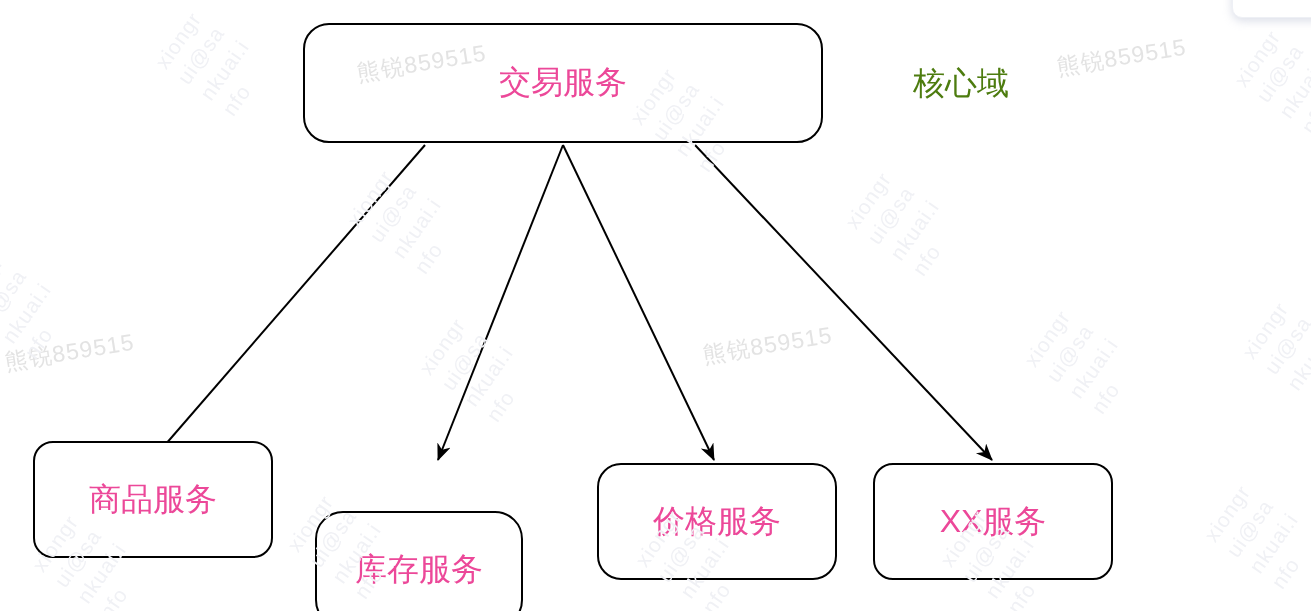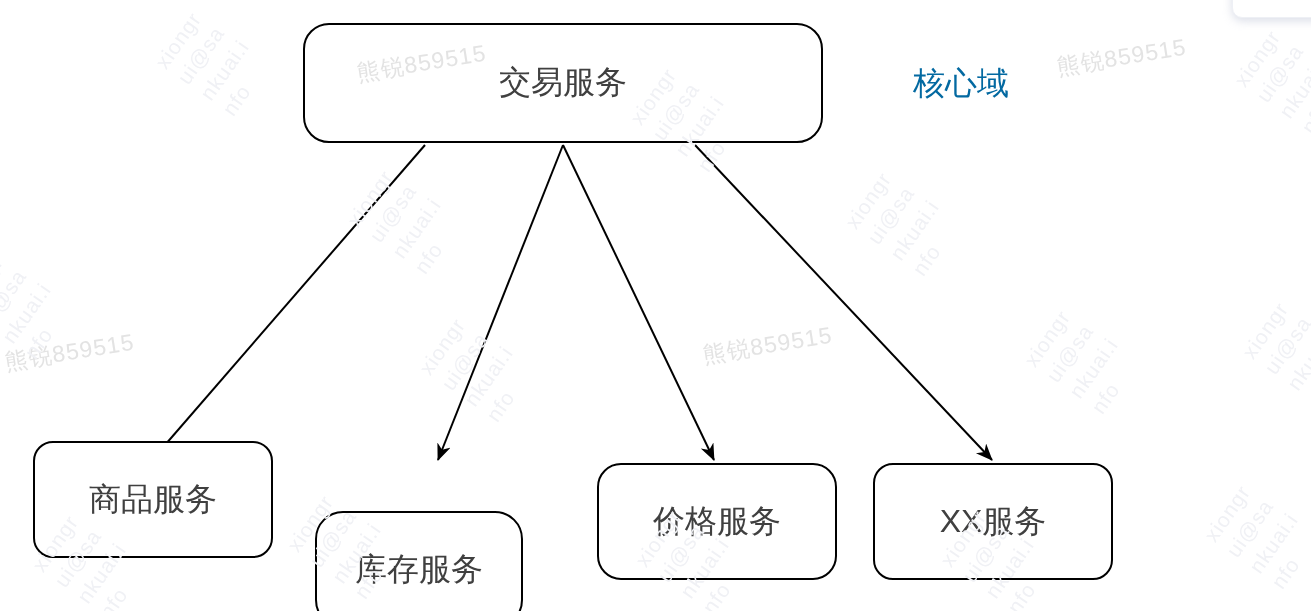--- a/index.html
+++ b/index.html
@@ -4,29 +4,29 @@
 <style>
   html,body { margin:0; padding:0; background:#ffffff; }
   .canvas {
     position:relative; width:1311px; height:611px; background:#ffffff;
     overflow:hidden; font-family:"Liberation Sans","DejaVu Sans",sans-serif;
   }
   
   .node {
     position:absolute; background:#ffffff; border:2.5px solid #000000;
     display:flex; align-items:center; justify-content:center;
-    font-size:32px; color:#404040; z-index:2; box-sizing:border-box;
+    font-size:32px; color:#ec4899; z-index:2; box-sizing:border-box;
   }
   .node-top    { left:303px; top:23px;  width:520px; height:120px; border-radius:26px; }
   .node-b1     { left:33px;  top:441px; width:240px; height:117px; border-radius:20px; }
   .node-b2     { left:315px; top:463px; width:208px; height:117px; border-radius:28px;margin-top:48px; }
   .node-b3     { left:597px; top:463px; width:240px; height:117px; border-radius:24px;font-family:Liberation Mono, monospace; }
   .node-b4     { left:873px; top:463px; width:240px; height:117px; border-radius:20px;text-align:center; }
   .domain-label {
-    position:absolute; font-size:32px; color:#0369a1; z-index:2; white-space:nowrap;
+    position:absolute; font-size:32px; color:#4d7c0f; z-index:2; white-space:nowrap;
   }
   .label-core    { left:913px;  top:62px;  }
   .label-support { left:1188px; top:506px; }
   
   svg.edges { position:absolute; left:0; top:0; width:1311px; height:611px; z-index:1; }
   
   .wm-layer { position:absolute; left:0; top:0; width:100%; height:100%; z-index:4; pointer-events:none; }
   .wm-name {
     position:absolute; font-size:23px; white-space:nowrap;
     transform:rotate(-9deg); transform-origin:left center; letter-spacing:1px;

